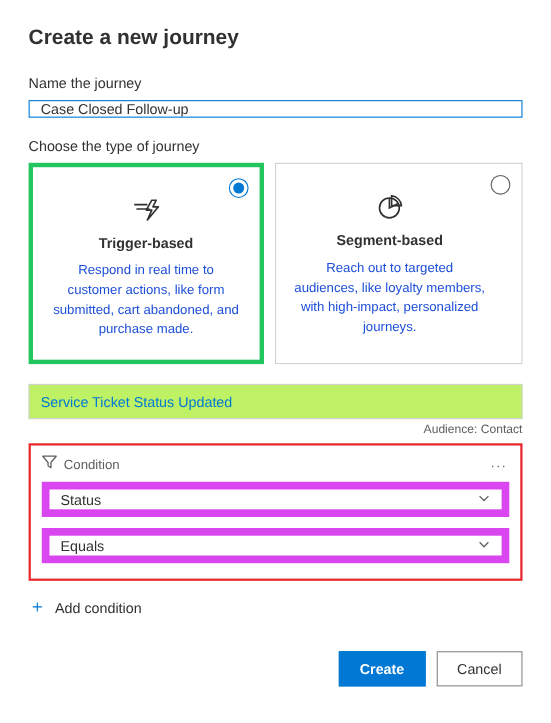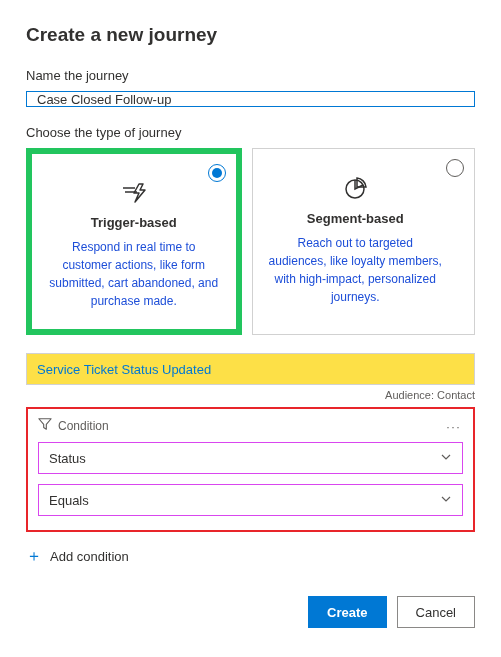--- a/index.html
+++ b/index.html
@@ -27,21 +27,21 @@
     .cards { display: flex; gap: 10px; }
     .card {
       flex: 1;
       border: 1px solid #d1d1d1;
       padding: 28px 32px 20px 16px;
       text-align: center;
       position: relative;
       cursor: pointer;
       background: #fff;
     }
-    .card.selected { border: 6px solid #22c55e; padding: 27px 15px 19px 15px; }
+    .card.selected { border: 4px solid #22c55e; padding: 27px 15px 19px 15px; }
     .radio {
       position: absolute;
       top: 10px; right: 10px;
       width: 18px; height: 18px;
       border: 1px solid #605e5c;
       border-radius: 50%;
       background: #fff;
       display: flex; align-items: center; justify-content: center;
     }
     .radio.selected { border-color: #0078d4; }
@@ -56,30 +56,30 @@
     .card-desc { font-size: 12px; color: #1d4ed8; line-height: 1.5; }
     .req { color: #a4262c; margin-left: 2px; }
     .trigger-input {
       width: 100%;
       border: 1px solid #d1d1d1;
       padding: 6px 10px;
       font-size: 13px;
       color: #0078d4;
       height: 32px;
       line-height: 20px;
-      background: #fde047;
+      background: #bef264;
       cursor: text;
     }
     .audience-line { text-align: right; font-size: 11px; color: #605e5c; margin-top: 4px; }
     .highlight-box { border: 2px solid #e8252a; padding: 8px 10px 14px 10px; margin-top: 4px; }
     .cond-head { display: flex; align-items: flex-end; justify-content: space-between; font-size: 12px; color: #605e5c; margin-bottom: 8px; }
     .cond-head-left { display: flex; align-items: center; gap: 6px; }
     .select-like {
       width: 100%;
-      border: 1px solid #d946ef;
+      border: 7px solid #d946ef;
       background: #fff;
       padding: 6px 10px;
       font-size: 13px;
       color: #323130;
       height: 32px;
       display: flex;
       align-items: center;
       justify-content: space-between;
       cursor: pointer;
       margin-bottom: 10px;

